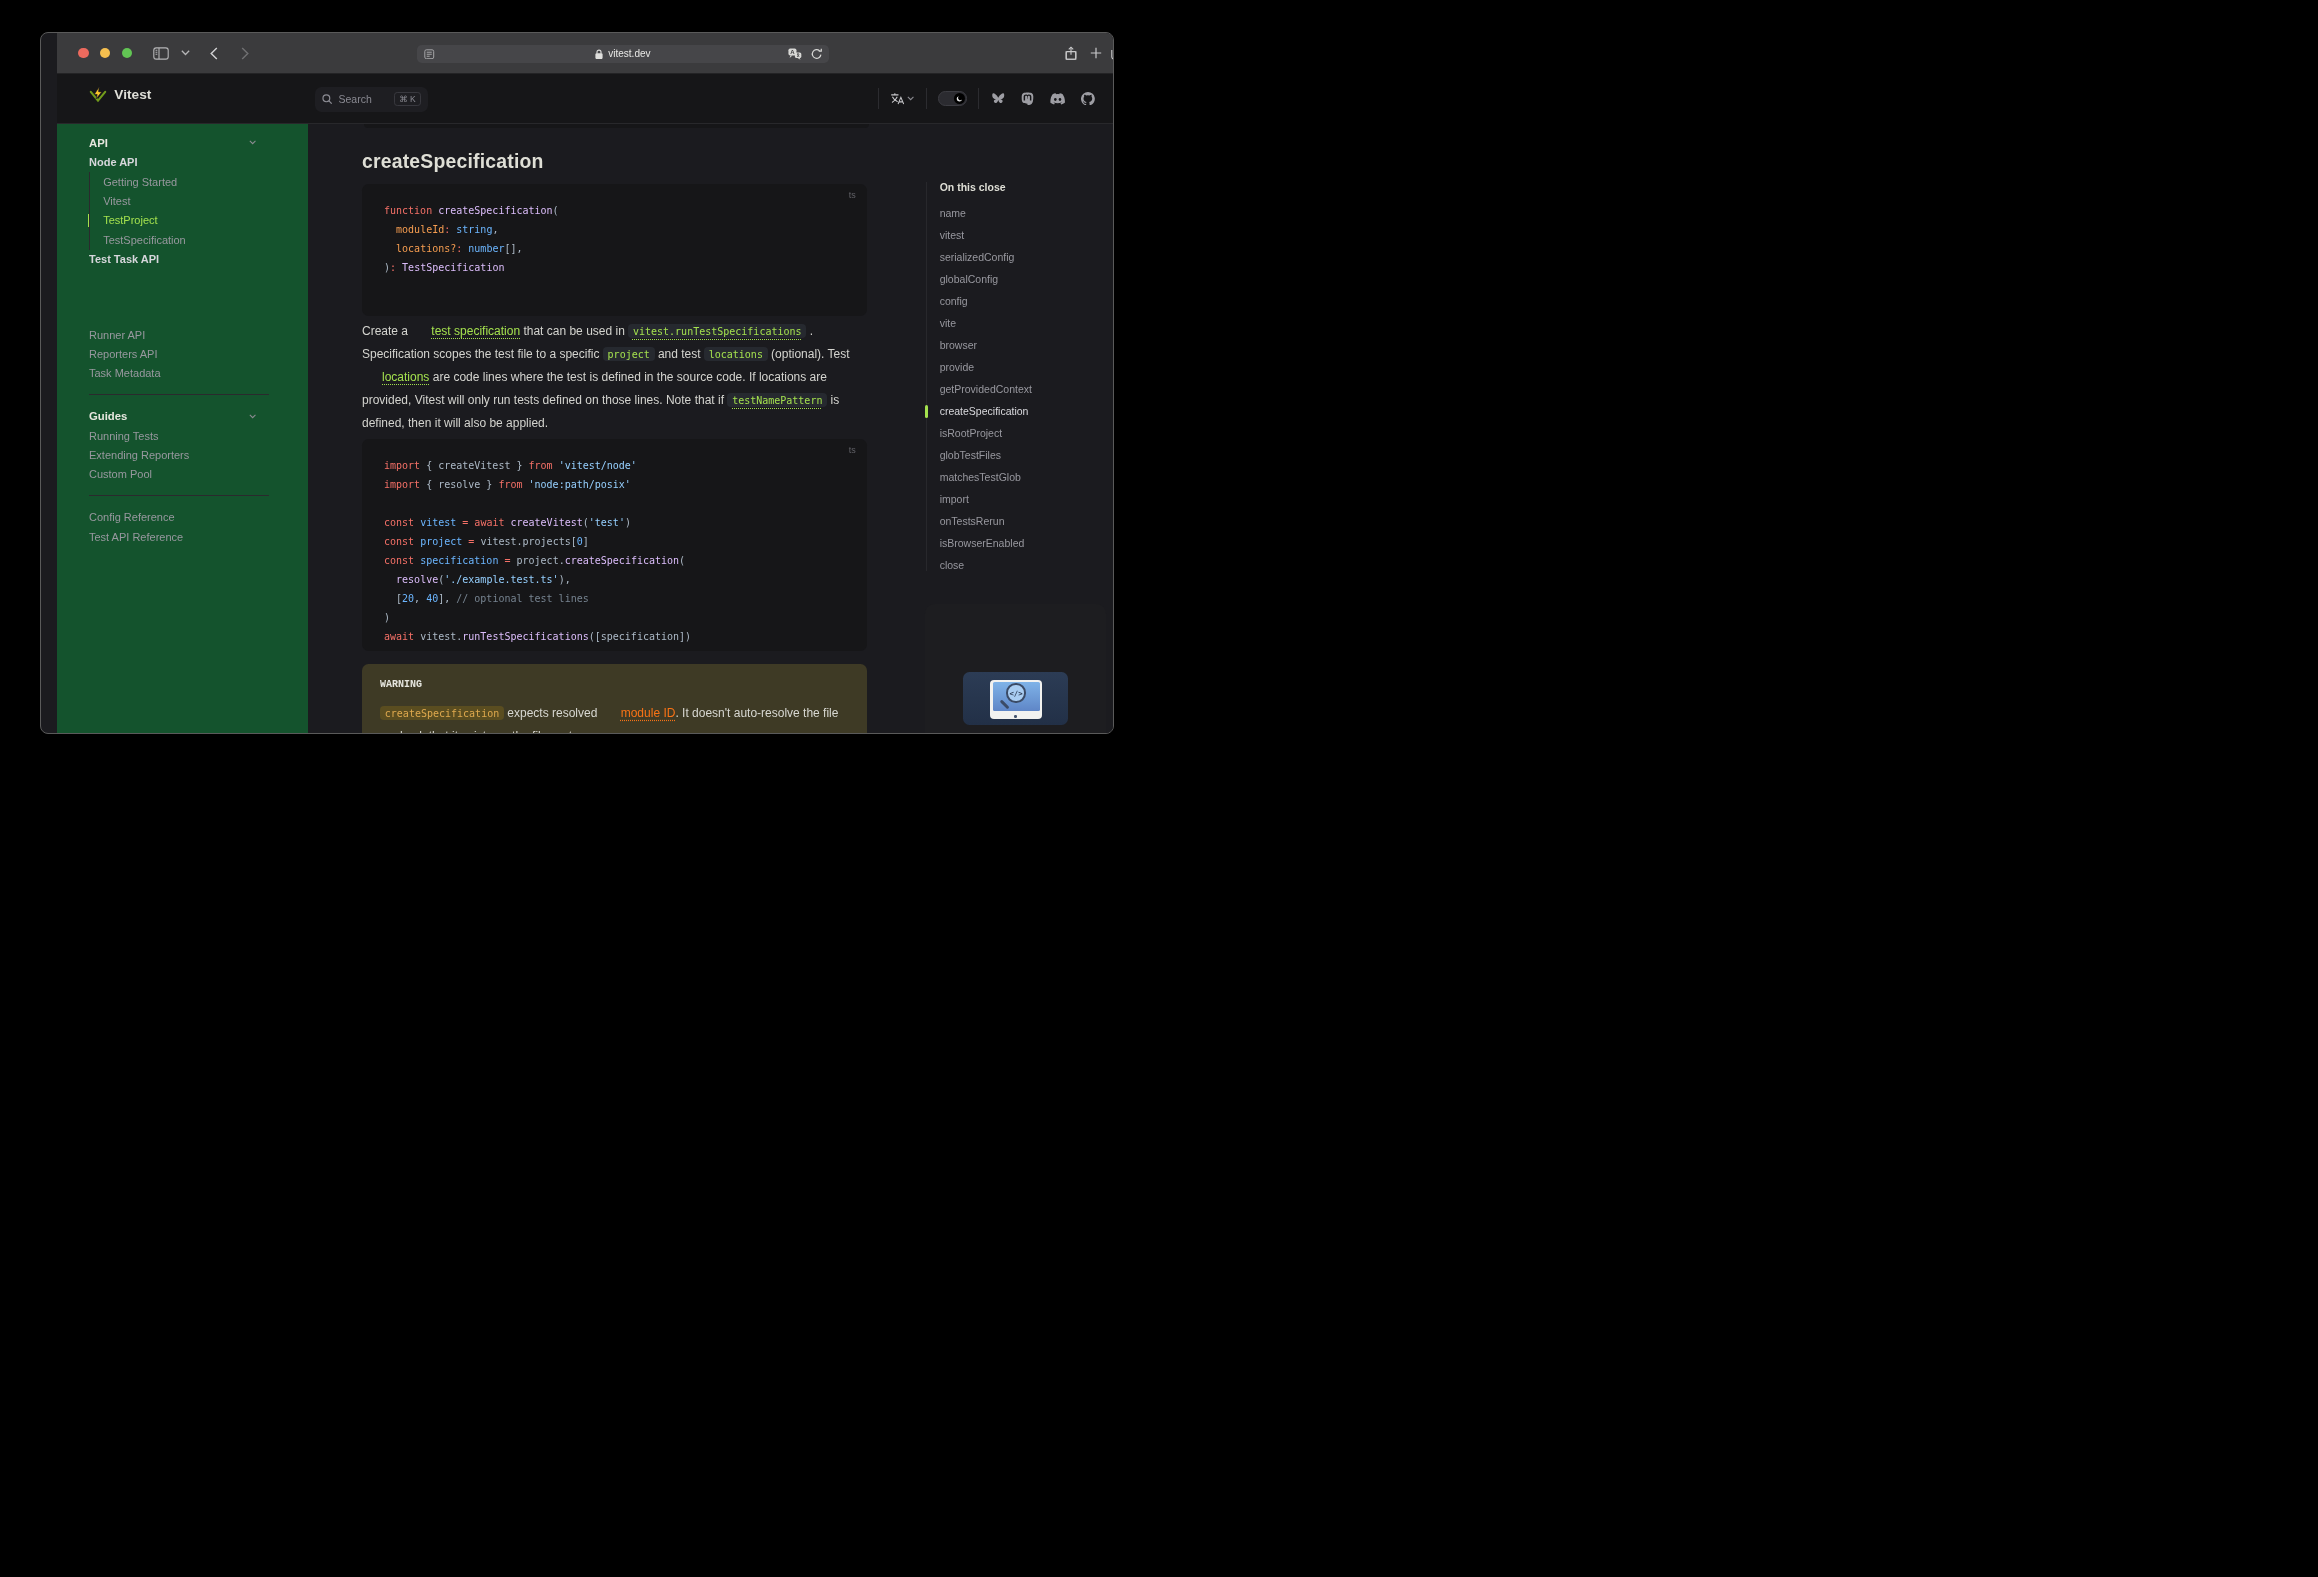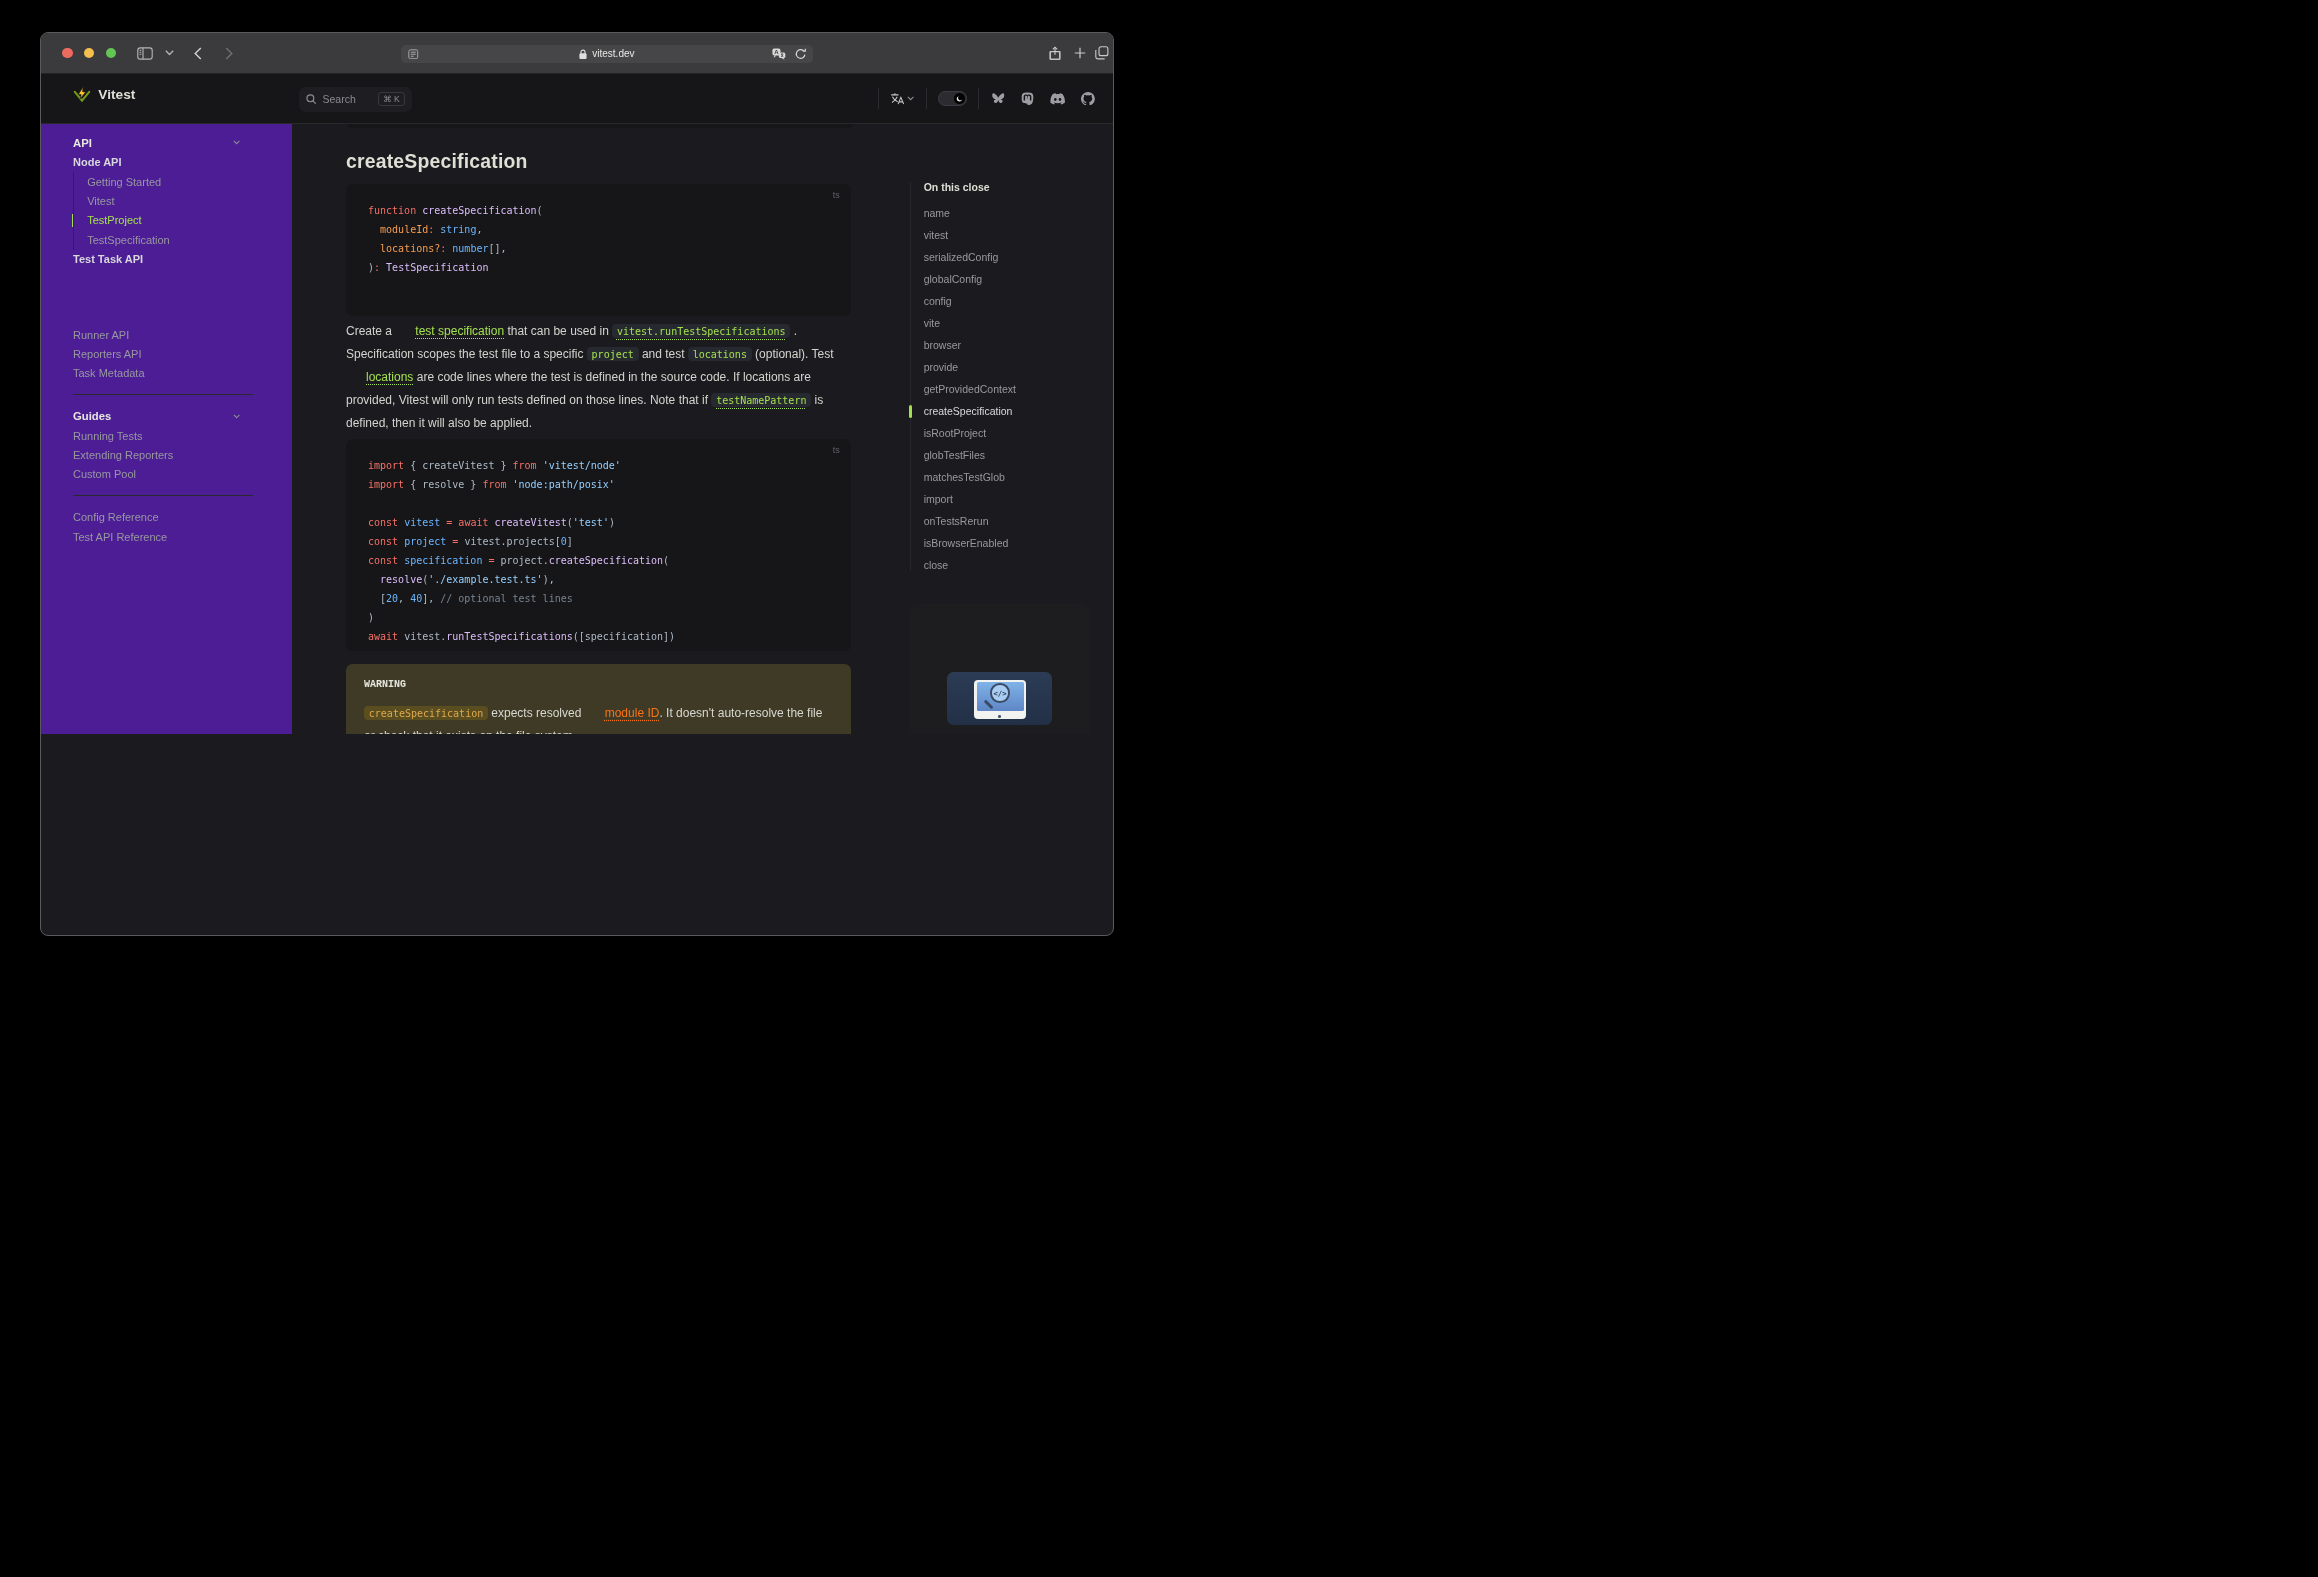--- a/index.html
+++ b/index.html
@@ -1,18 +1,18 @@
 <!DOCTYPE html>
 <html style="font-size:13px"><head>
 <meta charset="utf-8">
 <style>
   * { margin:0; padding:0; box-sizing:border-box; }
   html,body { width:1159px; height:789px; background:#000; font-family:"Liberation Sans", sans-serif; }
-  .window { position:absolute; left:40px; top:31.5px; width:1074px; height:904px;
-            background:#1b1b1f; border:0.8px solid #5a5a5a; border-radius:8px; overflow:hidden; }
+  .window { position:absolute; left:40px; top:31.5px; width:1074px; height:702px;
+            background:#1b1b1f; border:0.8px solid #5a5a5a; border-radius:8px; overflow:hidden;padding-left:16px; }
 
   
   .chrome { position:relative; height:41px; background:#3b3b3d; border-bottom:0.8px solid #232325; }
   .lights { position:absolute; left:21px; top:15.3px; display:flex; gap:11.3px; }
   .light { width:10.5px; height:10.5px; border-radius:50%; }
   .l-red{background:#ec6a5e} .l-yellow{background:#f5bf4f} .l-green{background:#62c554}
   .chrome-btn { position:absolute; top:0; height:41px; display:flex; align-items:center; color:#c4c4c6; }
   .url-field { position:absolute; left:360px; top:12px; width:412px; height:18.6px; background:#464649;
                border-radius:4.8px; display:flex; align-items:center; justify-content:center; color:#e8e8e6;
                font-size:10px; }
@@ -35,21 +35,21 @@
   .nav-right { position:absolute; right:18px; top:0; height:50px; display:flex; align-items:center; }
   .nav-sep { width:0.8px; height:21px; background:#2c2c30; margin:0 11.3px; }
   .toggle { width:29px; height:14.5px; border-radius:7.3px; background:#2b2b30; border:0.8px solid #3c3c42;
             position:relative; }
   .toggle .knob { position:absolute; right:0.8px; top:0.8px; width:11.3px; height:11.3px; border-radius:50%;
                   background:#000; display:flex; align-items:center; justify-content:center; }
   .socials { display:flex; gap:16px; align-items:center; color:#9d9da3; }
 
   
   .page { position:relative; height:610px; display:flex; overflow:hidden; }
-  .vp-sidebar { width:251px; background:#4c1d95; padding-top:0; position:relative; font-size:11px; }
+  .vp-sidebar { width:251px; background:#14532d; padding-top:0; position:relative; font-size:11px; }
   .vp-content { position:relative; flex:1; background:#1b1b1f; }
 
   
   .sb-title { height:19.4px; margin-top:9.7px; padding-left:32px; display:flex; align-items:center;
               color:#e7e7df; font-weight:bold; font-size:11.3px; position:relative; }
   .sb-title .chev { position:absolute; right:52px; color:#8a8a90; }
   .sb-section { height:19.4px; padding-left:32px; display:flex; align-items:center; color:#d7d7dc;
                 font-weight:600; }
   .sb-item { height:19.4px; padding-left:32px; display:flex; align-items:center; color:#98989f; font-weight:500; }
   .sb-gap { margin-top:56px; }

